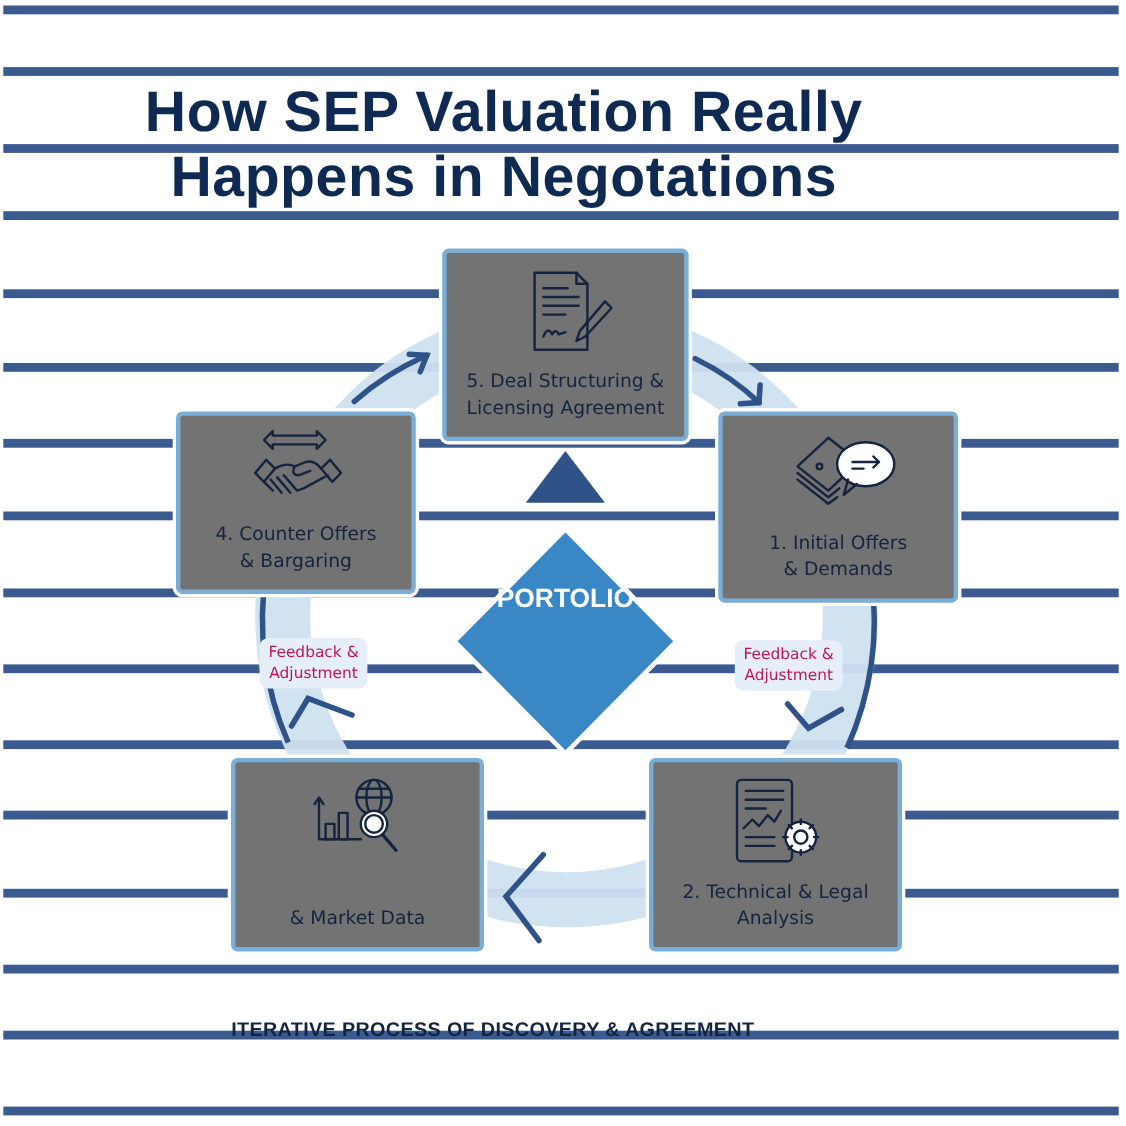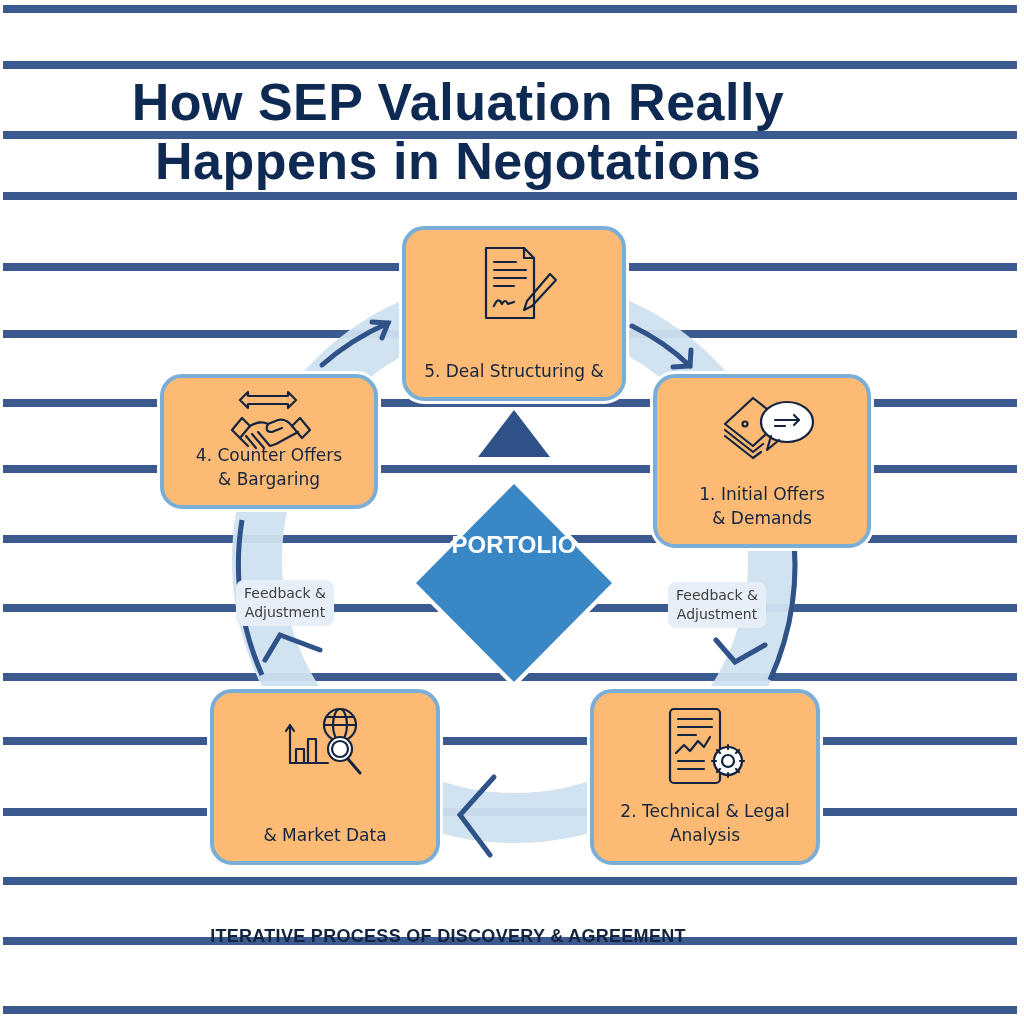--- a/index.html
+++ b/index.html
@@ -1,23 +1,23 @@
 <!DOCTYPE html>
 <html><head>
 <meta charset="utf-8">
 <style>
   html,body{margin:0;padding:0;}
   body{width:1024px;height:1024px;position:relative;overflow:hidden;background:#ffffff;font-family:"DejaVu Sans","Liberation Sans",sans-serif;}
   .stripe{position:absolute;left:3px;width:1014px;height:8px;background:#3b5a8f;}
   .title{position:absolute;left:0;width:916px;text-align:center;font-family:"Liberation Sans",sans-serif;font-weight:bold;font-size:52px;color:#0f2a52;line-height:60px;letter-spacing:0.5px;}
   #ringsvg{position:absolute;left:0;top:0;}
-  .box{position:absolute;background:#fdba74;border:4px solid #7aaed6;border-radius:22px;box-shadow:0 0 0 3px #ffffff;box-sizing:border-box;display:flex;flex-direction:column;align-items:center;justify-content:flex-end;padding-bottom:14px;}
+  .box{position:absolute;background:#737373;border:4px solid #7aaed6;border-radius:6px;box-shadow:0 0 0 3px #ffffff;box-sizing:border-box;display:flex;flex-direction:column;align-items:center;justify-content:flex-end;padding-bottom:14px;}
   .box .label{font-family:"DejaVu Sans",sans-serif;font-size:17px;color:#14243f;text-align:center;line-height:24px;font-weight:500;}
   .box svg{position:absolute;}
-  .fb{position:absolute;background:#e6eef7;border-radius:8px;padding:4px 8px;font-family:"DejaVu Sans",sans-serif;font-size:14px;color:#404040;text-align:center;line-height:19px;}
+  .fb{position:absolute;background:#e6eef7;border-radius:8px;padding:4px 8px;font-family:"DejaVu Sans",sans-serif;font-size:14px;color:#be185d;text-align:center;line-height:19px;}
   .diamond{position:absolute;left:410px;top:478px;width:208px;height:210px;}
   .diamond-text{position:absolute;left:410px;top:528px;width:208px;text-align:center;font-family:"Liberation Sans",sans-serif;font-weight:bold;font-size:24px;line-height:34px;color:#ffffff;}
   .footer{position:absolute;left:0;width:896px;top:926px;text-align:center;font-family:"Liberation Sans",sans-serif;font-weight:bold;font-size:18px;color:#14243f;letter-spacing:0.3px;}
 </style>
 </head>
 <body>
 
 <div class="stripe" style="top:5px"></div>
 <div class="stripe" style="top:61px"></div>
 <div class="stripe" style="top:131px"></div>
@@ -67,39 +67,40 @@
     <path d="M 12 4 L 50 4 L 60 14 L 60 74 L 12 74 Z"></path>
     <path d="M 50 4 L 50 14 L 60 14"></path>
     <line x1="20" y1="18" x2="42" y2="18"></line>
     <line x1="20" y1="26" x2="52" y2="26"></line>
     <line x1="20" y1="34" x2="52" y2="34"></line>
     <line x1="20" y1="42" x2="40" y2="42"></line>
     <path d="M 20 62 Q 24 52 28 60 Q 31 54 34 60 L 40 58"></path>
     <path d="M 76 30 L 82 36 L 58 62 L 50 66 L 53 57 Z"></path>
   </svg>
   <div class="label">5. Deal Structuring &amp;</div>
+  <div class="label">Licensing Agreement</div>
 </div>
 
 <div class="box" style="left:653px;top:374px;width:218px;height:174px;justify-content:flex-end;">
   <svg width="100" height="70" viewBox="0 0 100 70" style="left:62px;top:12px;" fill="none" stroke="#14243f" stroke-width="2.2" stroke-linecap="round" stroke-linejoin="round">
     <path d="M 6 34 L 34 8 L 62 30 L 34 56 Z"></path>
     <path d="M 6 40 L 34 62 L 44 54"></path>
     <path d="M 6 46 L 34 68 L 42 62"></path>
     <circle cx="26" cy="34" r="2.5"></circle>
     <ellipse cx="68" cy="32" rx="26" ry="20" fill="#ffffff"></ellipse>
     <path d="M 52 46 L 48 60 L 60 50"></path>
     <line x1="56" y1="30" x2="80" y2="30"></line>
     <path d="M 75 25 L 80 30 L 75 35"></path>
     <line x1="56" y1="36" x2="66" y2="36"></line>
   </svg>
   <div class="label">1. Initial Offers</div>
   <div class="label">&amp; Demands</div>
 </div>
 
-<div class="box" style="left:160px;top:374px;width:218px;height:135px;">
+<div class="box" style="left:160px;top:374px;width:218px;height:166px;">
   <svg width="90" height="80" viewBox="0 0 90 80" style="left:62px;top:8px;" fill="none" stroke="#14243f" stroke-width="2.2" stroke-linecap="round" stroke-linejoin="round">
     <path d="M 14 14 L 22 6 L 22 10 L 62 10 L 62 6 L 70 14 L 62 22 L 62 18 L 22 18 L 22 22 Z"></path>
     <path d="M 6 44 L 16 32 L 24 40 L 14 52 Z"></path>
     <path d="M 84 44 L 74 32 L 66 40 L 76 52 Z"></path>
     <path d="M 24 40 Q 34 34 42 38 L 52 34 Q 60 32 66 40"></path>
     <path d="M 42 38 Q 38 46 46 46 L 56 42"></path>
     <path d="M 14 52 L 22 60 M 20 50 L 30 62 M 26 48 L 38 62 M 32 46 L 44 60 L 50 58 L 72 46"></path>
   </svg>
   <div class="label">4. Counter Offers</div>
   <div class="label">&amp; Bargaring</div>

